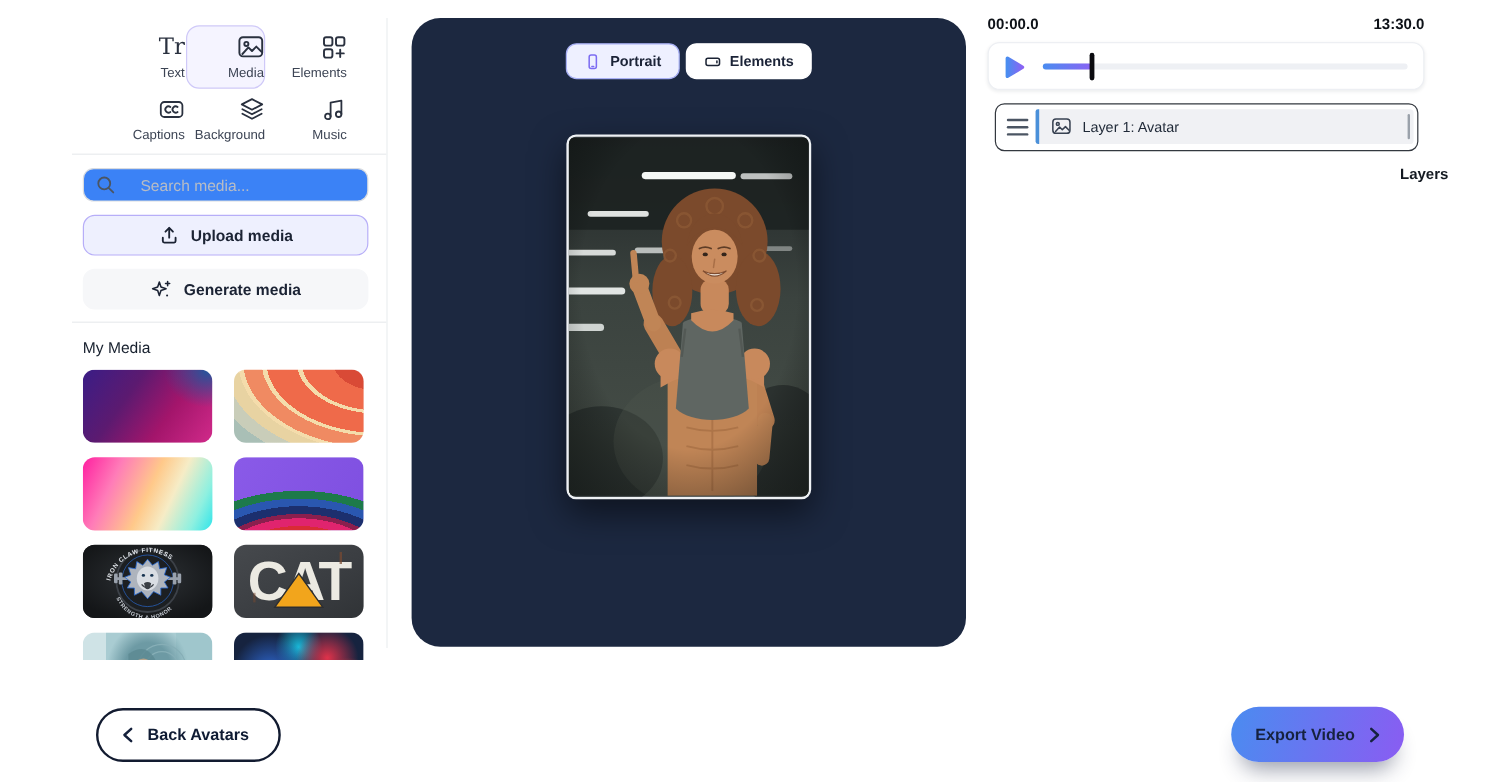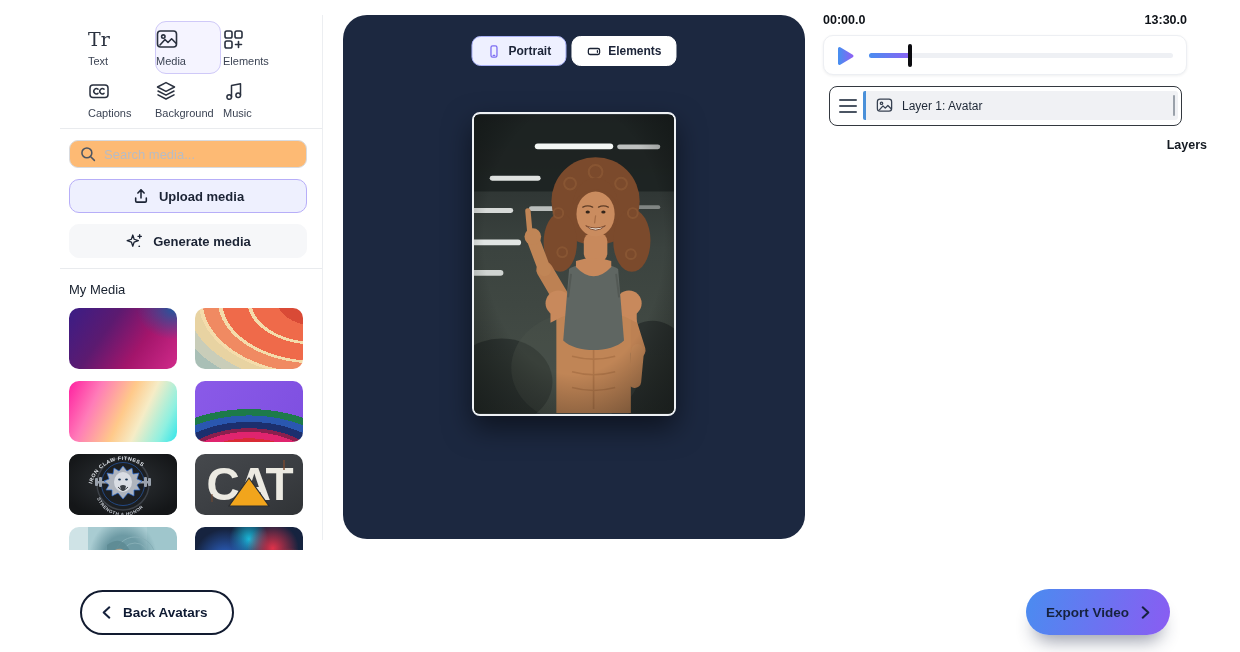--- a/index.html
+++ b/index.html
@@ -2,29 +2,29 @@
 <html><head>
 <meta charset="utf-8">
 <title>Video Editor</title>
 <style>
   * { margin:0; padding:0; box-sizing:border-box; }
   html,body { background:#fff; }
   body { font-family:"Liberation Sans", sans-serif; color:#1f2937; }
   #app { position:relative; width:1240px; height:652px; background:#fff; overflow:hidden; }
 
   
-  .tool-item { position:absolute; width:66px; display:flex; flex-direction:column; align-items:flex-start; gap:4px; cursor:pointer; }
+  .tool-item { position:absolute; width:66px; display:flex; flex-direction:column; align-items:flex-end; gap:4px; cursor:pointer; }
   .tool-item .ticon { height:24px; display:flex; align-items:center; justify-content:center; }
   .tool-item .tlabel { font-size:11px; color:#3c4454; }
   .tool-selected { border:1.5px solid #cfc9f8; background:#f5f4ff; border-radius:11px; padding:5px 0 6px; }
   .serifTr { font-family:"DejaVu Serif", serif; font-size:19px; color:#2a313f; line-height:20px; }
 
   .hdiv { position:absolute; left:60px; width:262px; height:1px; background:#e9ebee; }
 
-  .search-box { position:absolute; left:69px; top:140px; width:238px; height:28px; border:1px solid #d8dbe0; border-radius:9px; display:flex; align-items:center; padding:0 10px; gap:8px; background:#fdba74; }
+  .search-box { position:absolute; left:69px; top:140px; width:238px; height:28px; border:1px solid #d8dbe0; border-radius:9px; display:flex; align-items:center; padding:0 10px; gap:21px; background:#3b82f6; }
   .search-box input { border:none; outline:none; flex:1; font-size:13px; color:#333; font-family:"Liberation Sans",sans-serif; background:transparent; }
   .search-box input::placeholder { color:#b7bcc5; }
 
   .big-btn { position:absolute; left:69px; width:238px; height:34px; border-radius:10px; display:flex; align-items:center; justify-content:center; gap:9px; cursor:pointer; font-size:13px; font-weight:700; color:#1b2334; }
   .upload-btn { top:179px; background:#eef0fe; border:1.5px solid #b7aef8; }
   .generate-btn { top:224px; background:#f6f7f9; border:1.5px solid #f6f7f9; }
 
   .mymedia-title { position:absolute; left:69px; top:282px; font-size:13px; color:#17202e; }
 
   .media-grid { position:absolute; left:69px; top:308px; width:238px; height:242px; overflow:hidden; display:grid; grid-template-columns:108px 108px; grid-auto-rows:61px; column-gap:18px; row-gap:12px; }

